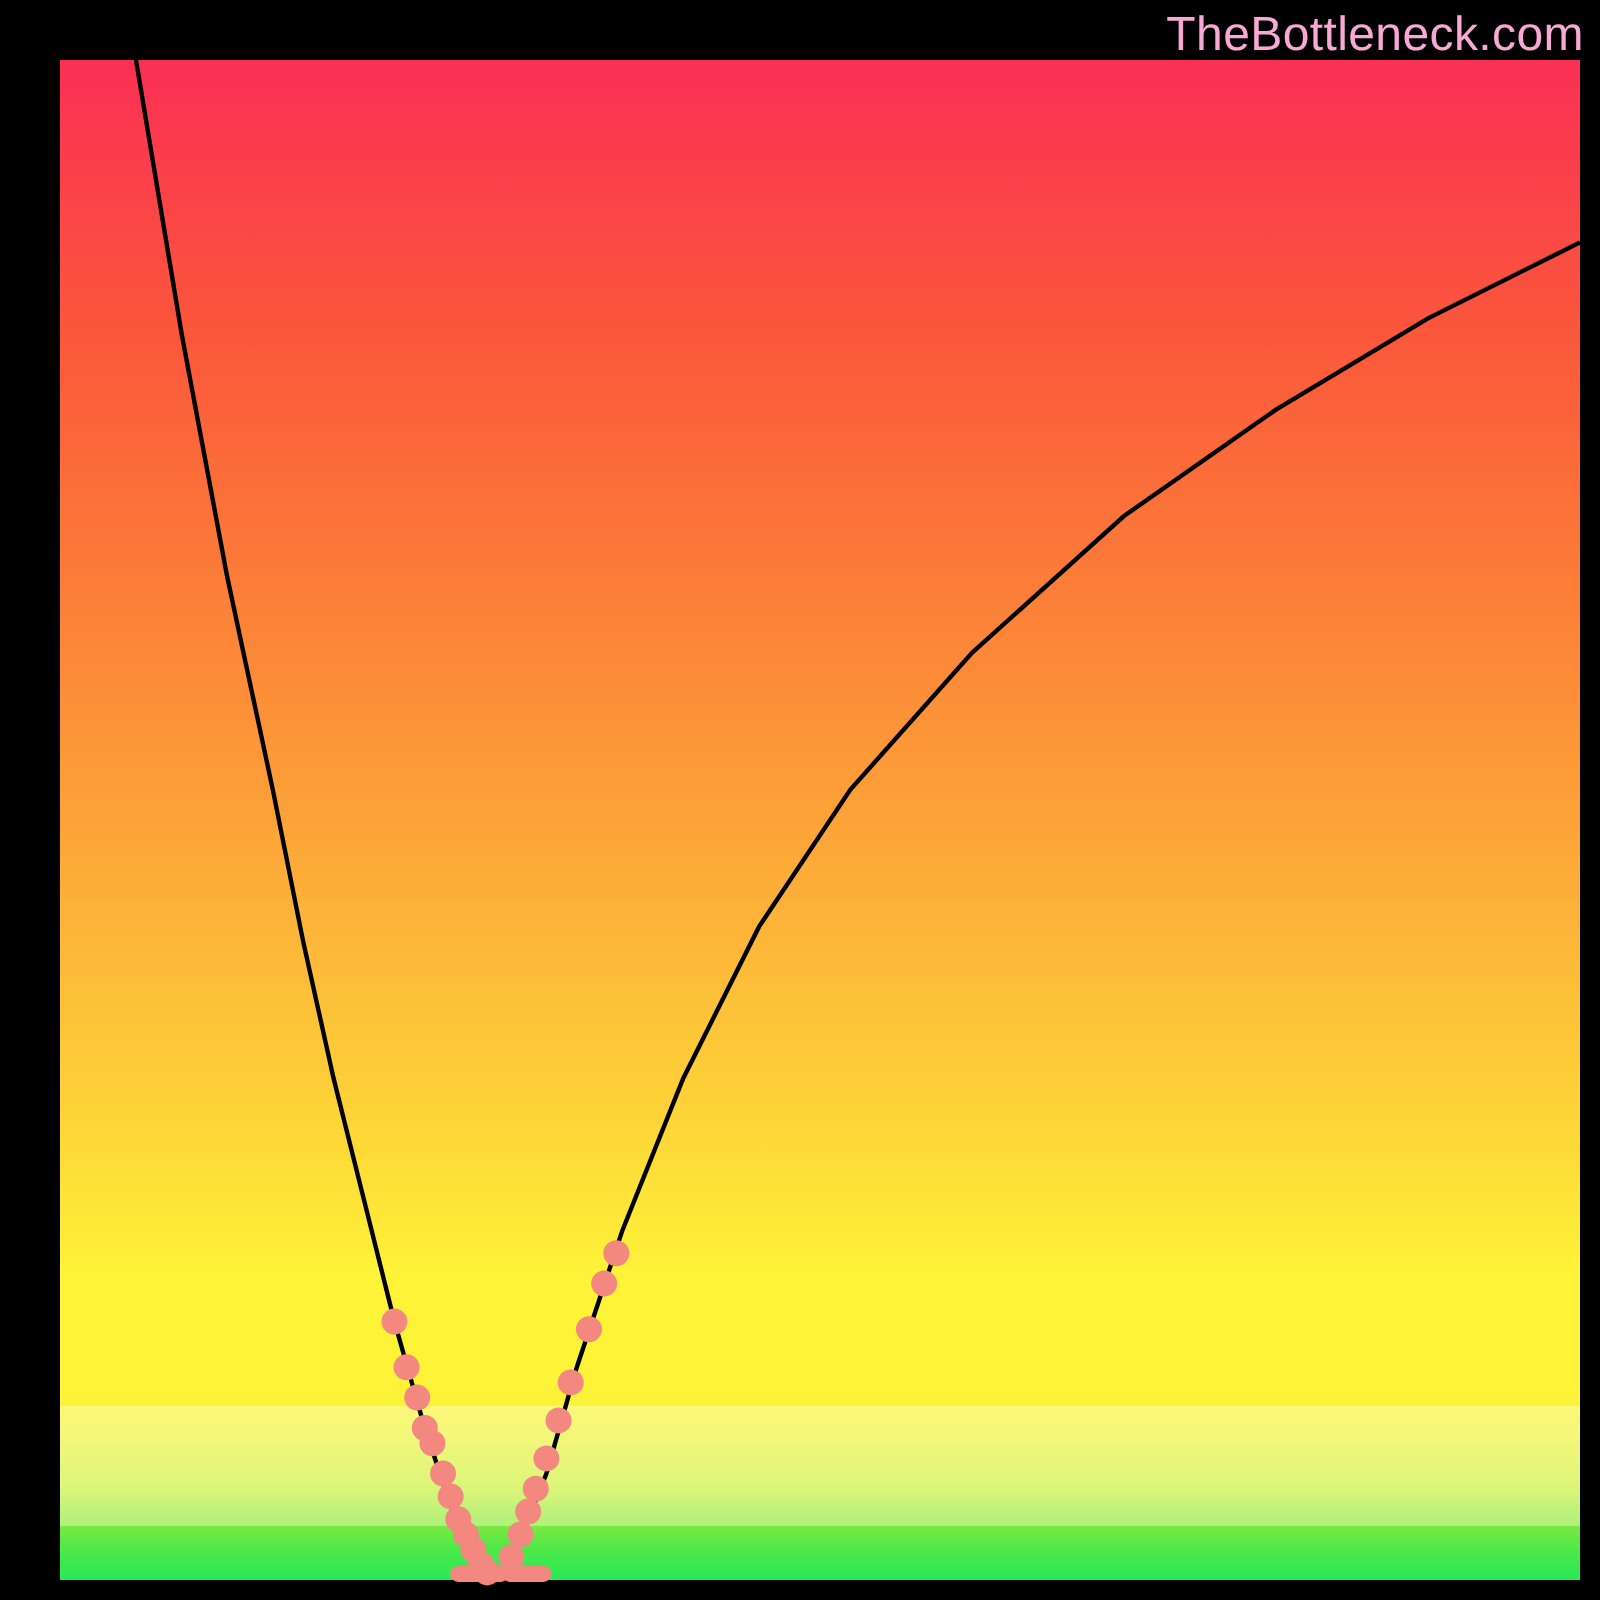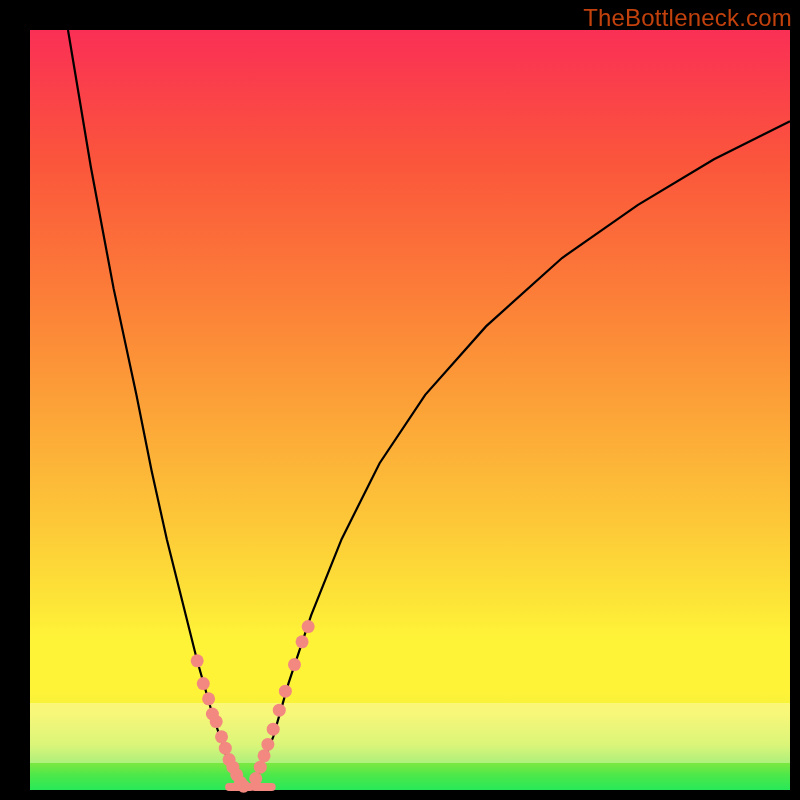--- a/index.html
+++ b/index.html
@@ -69,21 +69,21 @@
   .marker-caps {
     fill: none;
     stroke: #f38881;
     stroke-width: 8;
     stroke-linecap: round;
   }
   .watermark {
     position: absolute;
     top: 4px;
     right: 8px;
-    color: #c2410c;
+    color: #f9a8d4;
     font-size: 24px;
     font-weight: 400;
     letter-spacing: 0.2px;
     user-select: none;
   }
 </style>
 </head>
 <body>
 
 <div class="frame">

